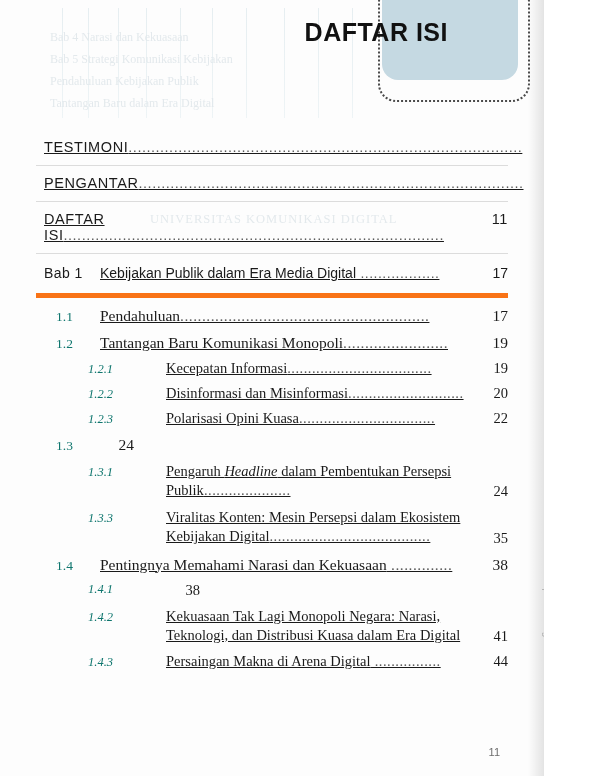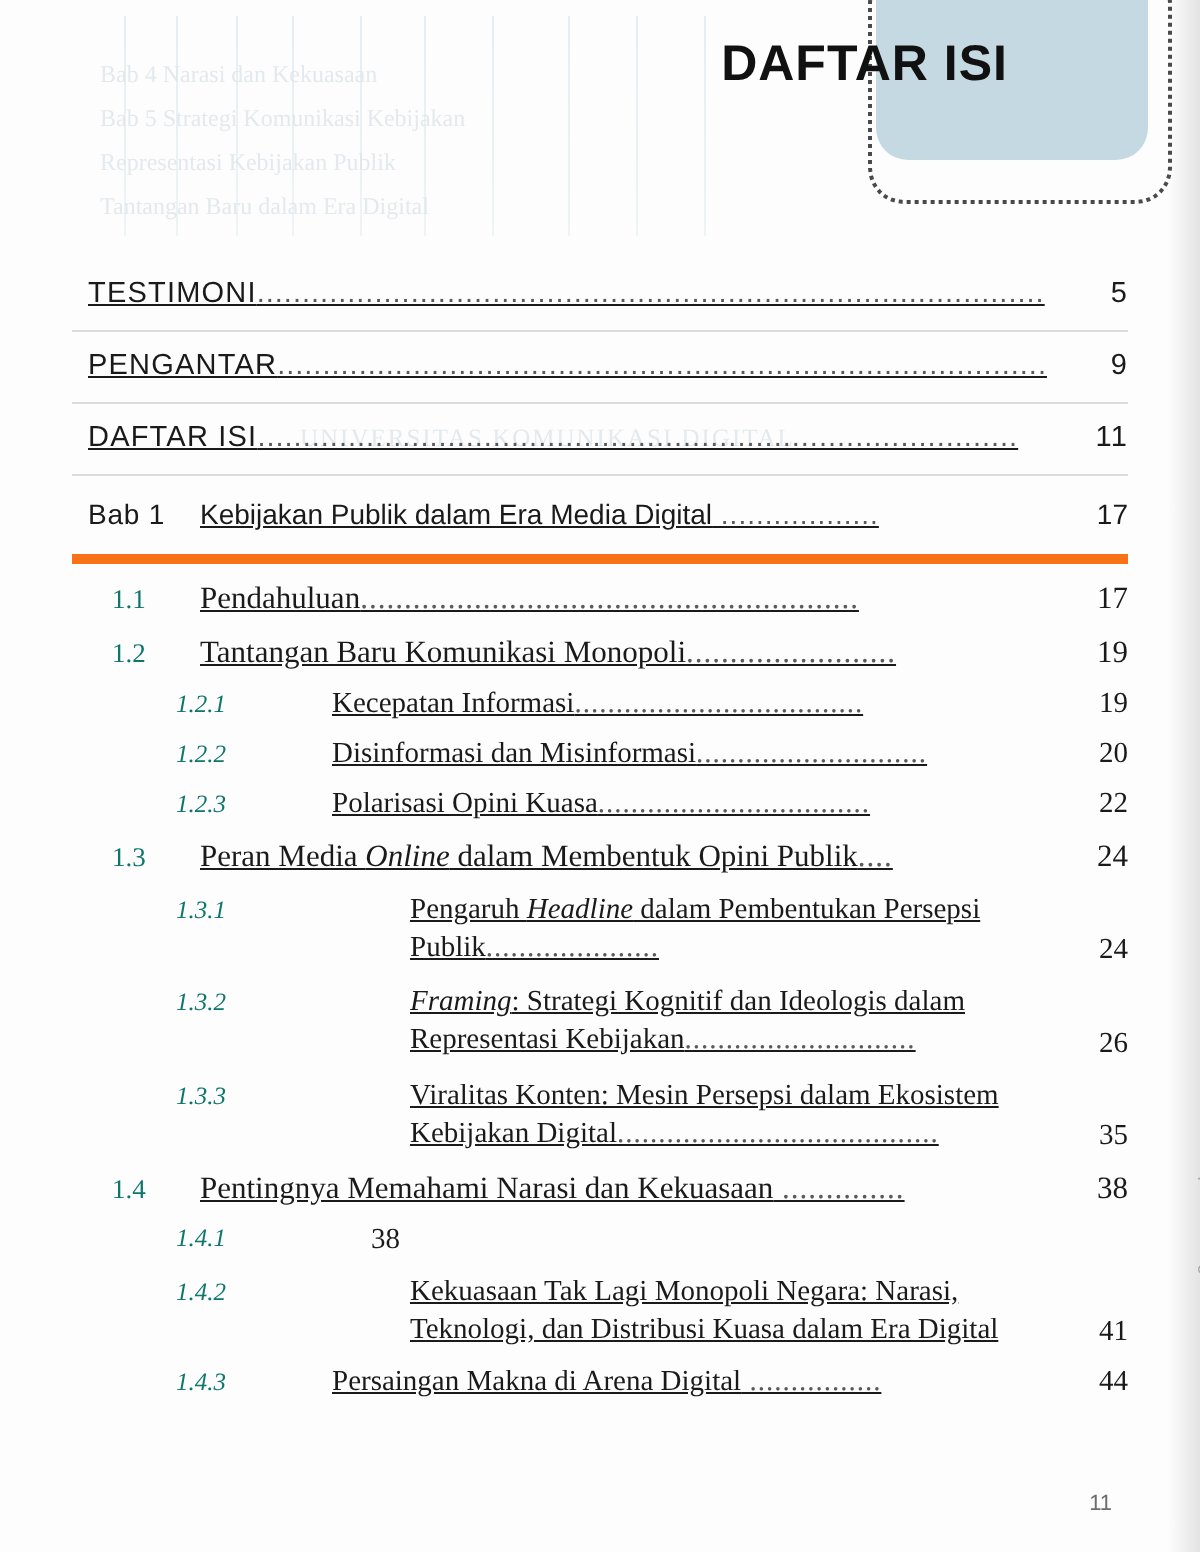--- a/index.html
+++ b/index.html
@@ -12,21 +12,21 @@
     background: #ffffff;
     font-family: "Liberation Serif", serif;
     color: #1a1a1a;
     overflow: hidden;
     position: relative;
   }
 
   
   .page {
     position: relative;
-    width: 600px;
+    width: 544px;
     height: 776px;
     background: #fdfdfd;
     overflow: hidden;
   }
 
   
   .ghost-layer {
     position: absolute;
     inset: 0;
     pointer-events: none;
@@ -177,21 +177,20 @@
     font-style: italic;
   }
 
   .row .label em,
   .italic {
     font-style: italic;
   }
 
   .multi .label {
     line-height: 1.32;
-    margin-left: 39px;
   }
 
   .page-no.low {
     align-self: flex-end;
   }
 
   
   .footer-page {
     position: absolute;
     right: 44px;
@@ -237,21 +236,21 @@
     <div class="ghost-col" style="left:118px;"></div>
     <div class="ghost-col" style="left:146px;"></div>
     <div class="ghost-col" style="left:180px;"></div>
     <div class="ghost-col" style="left:212px;"></div>
     <div class="ghost-col" style="left:246px;"></div>
     <div class="ghost-col" style="left:284px;"></div>
     <div class="ghost-col" style="left:318px;"></div>
     <div class="ghost-col" style="left:352px;"></div>
     <div class="ghost-line" style="left:50px; top:30px; font-size:12px;">Bab 4  Narasi dan Kekuasaan</div>
     <div class="ghost-line" style="left:50px; top:52px; font-size:12px;">Bab 5  Strategi Komunikasi Kebijakan</div>
-    <div class="ghost-line" style="left:50px; top:74px; font-size:12px;">Representasi Kebijakan Publik</div>
+    <div class="ghost-line" style="left:50px; top:74px; font-size:12px;">Pendahuluan Kebijakan Publik</div>
     <div class="ghost-line" style="left:50px; top:96px; font-size:12px;">Tantangan Baru dalam Era Digital</div>
     <div class="ghost-line" style="left:150px; top:212px; font-size:12.5px; letter-spacing:1px;">UNIVERSITAS KOMUNIKASI DIGITAL</div>
   </div>
 
   <div class="header">
     <div class="header-dots"></div>
     <div class="header-shape"></div>
     <div class="header-title">DAFTAR ISI</div>
   </div>
 
@@ -321,41 +320,31 @@
     <div class="row lvl2">
       <div class="num-col">1.2.3</div>
       <div class="label">
         <span>Polarisasi Opini Kuasa</span><span class="leader">.................................</span>
       </div>
       <div class="page-no">22</div>
     </div>
 
     <div class="row lvl1">
       <div class="num-col">1.3</div>
-      <div class="label">
-        <span>Peran Media <em>Online</em> dalam Membentuk Opini Publik</span><span class="leader">....</span>
-      </div>
       <div class="page-no">24</div>
     </div>
 
     <div class="row lvl2 multi">
       <div class="num-col">1.3.1</div>
       <div class="label">
         <span>Pengaruh <em>Headline</em> dalam Pembentukan Persepsi Publik</span><span class="leader">.....................</span>
       </div>
       <div class="page-no low">24</div>
     </div>
 
-    <div class="row lvl2 multi">
-      <div class="num-col">1.3.2</div>
-      <div class="label">
-        <span><em>Framing</em>: Strategi Kognitif dan Ideologis dalam Representasi Kebijakan</span><span class="leader">............................</span>
-      </div>
-      <div class="page-no low">26</div>
-    </div>
 
     <div class="row lvl2 multi">
       <div class="num-col">1.3.3</div>
       <div class="label">
         <span>Viralitas Konten: Mesin Persepsi dalam Ekosistem Kebijakan Digital</span><span class="leader">.......................................</span>
       </div>
       <div class="page-no low">35</div>
     </div>
 
     <div class="row lvl1">

